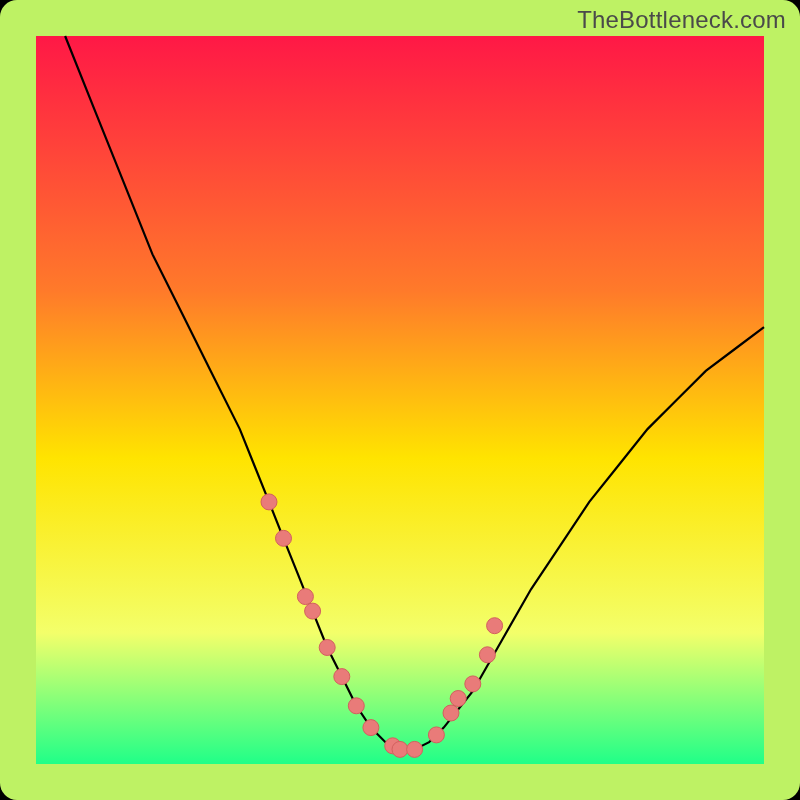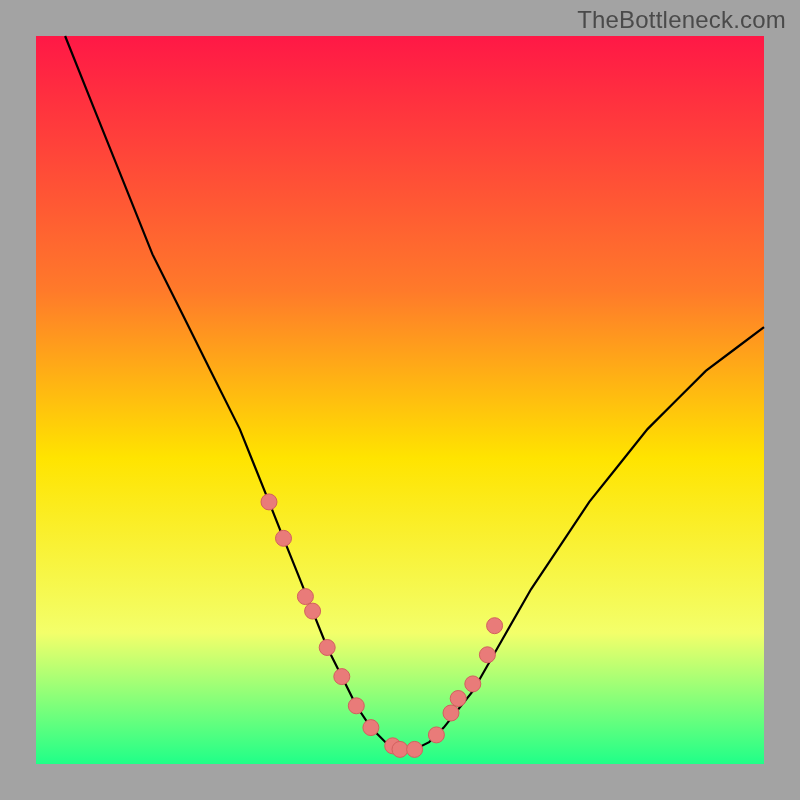--- a/index.html
+++ b/index.html
@@ -8,21 +8,22 @@
     width: 800px;
     height: 800px;
     background: #000;
     overflow: hidden;
     font-family: Arial, Helvetica, sans-serif;
   }
   .frame {
     position: relative;
     width: 800px;
     height: 800px;
-    background: #a3a3a3;
+    background: #bef264;
+    border-radius: 17px;
   }
   .watermark {
     position: absolute;
     top: 6px;
     right: 14px;
     color: #4a4a4a;
     font-size: 24px;
     font-weight: 500;
     letter-spacing: 0.2px;
     user-select: none;

